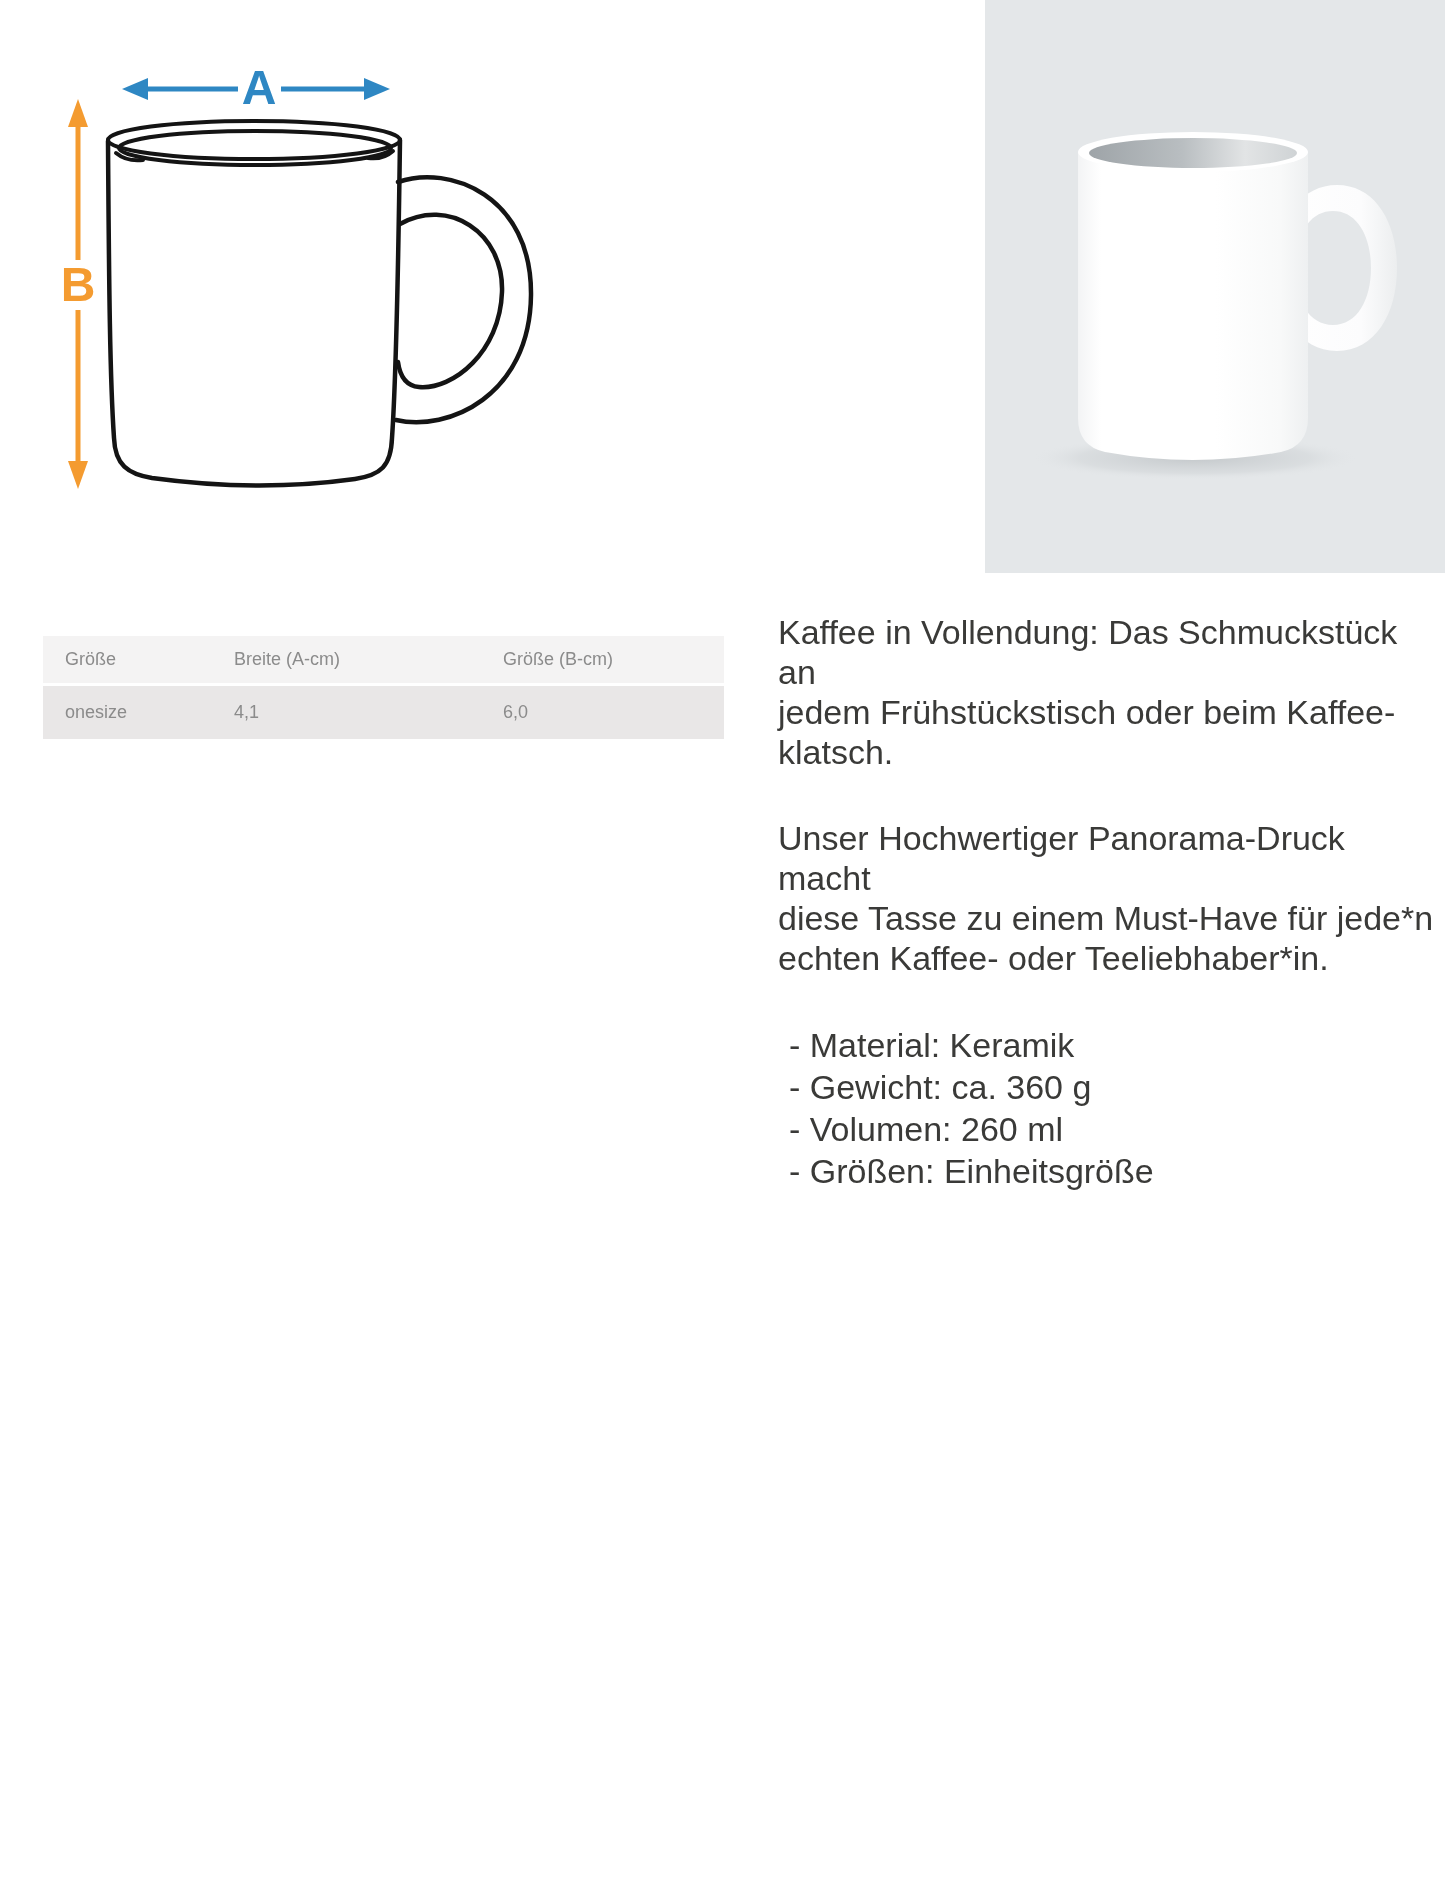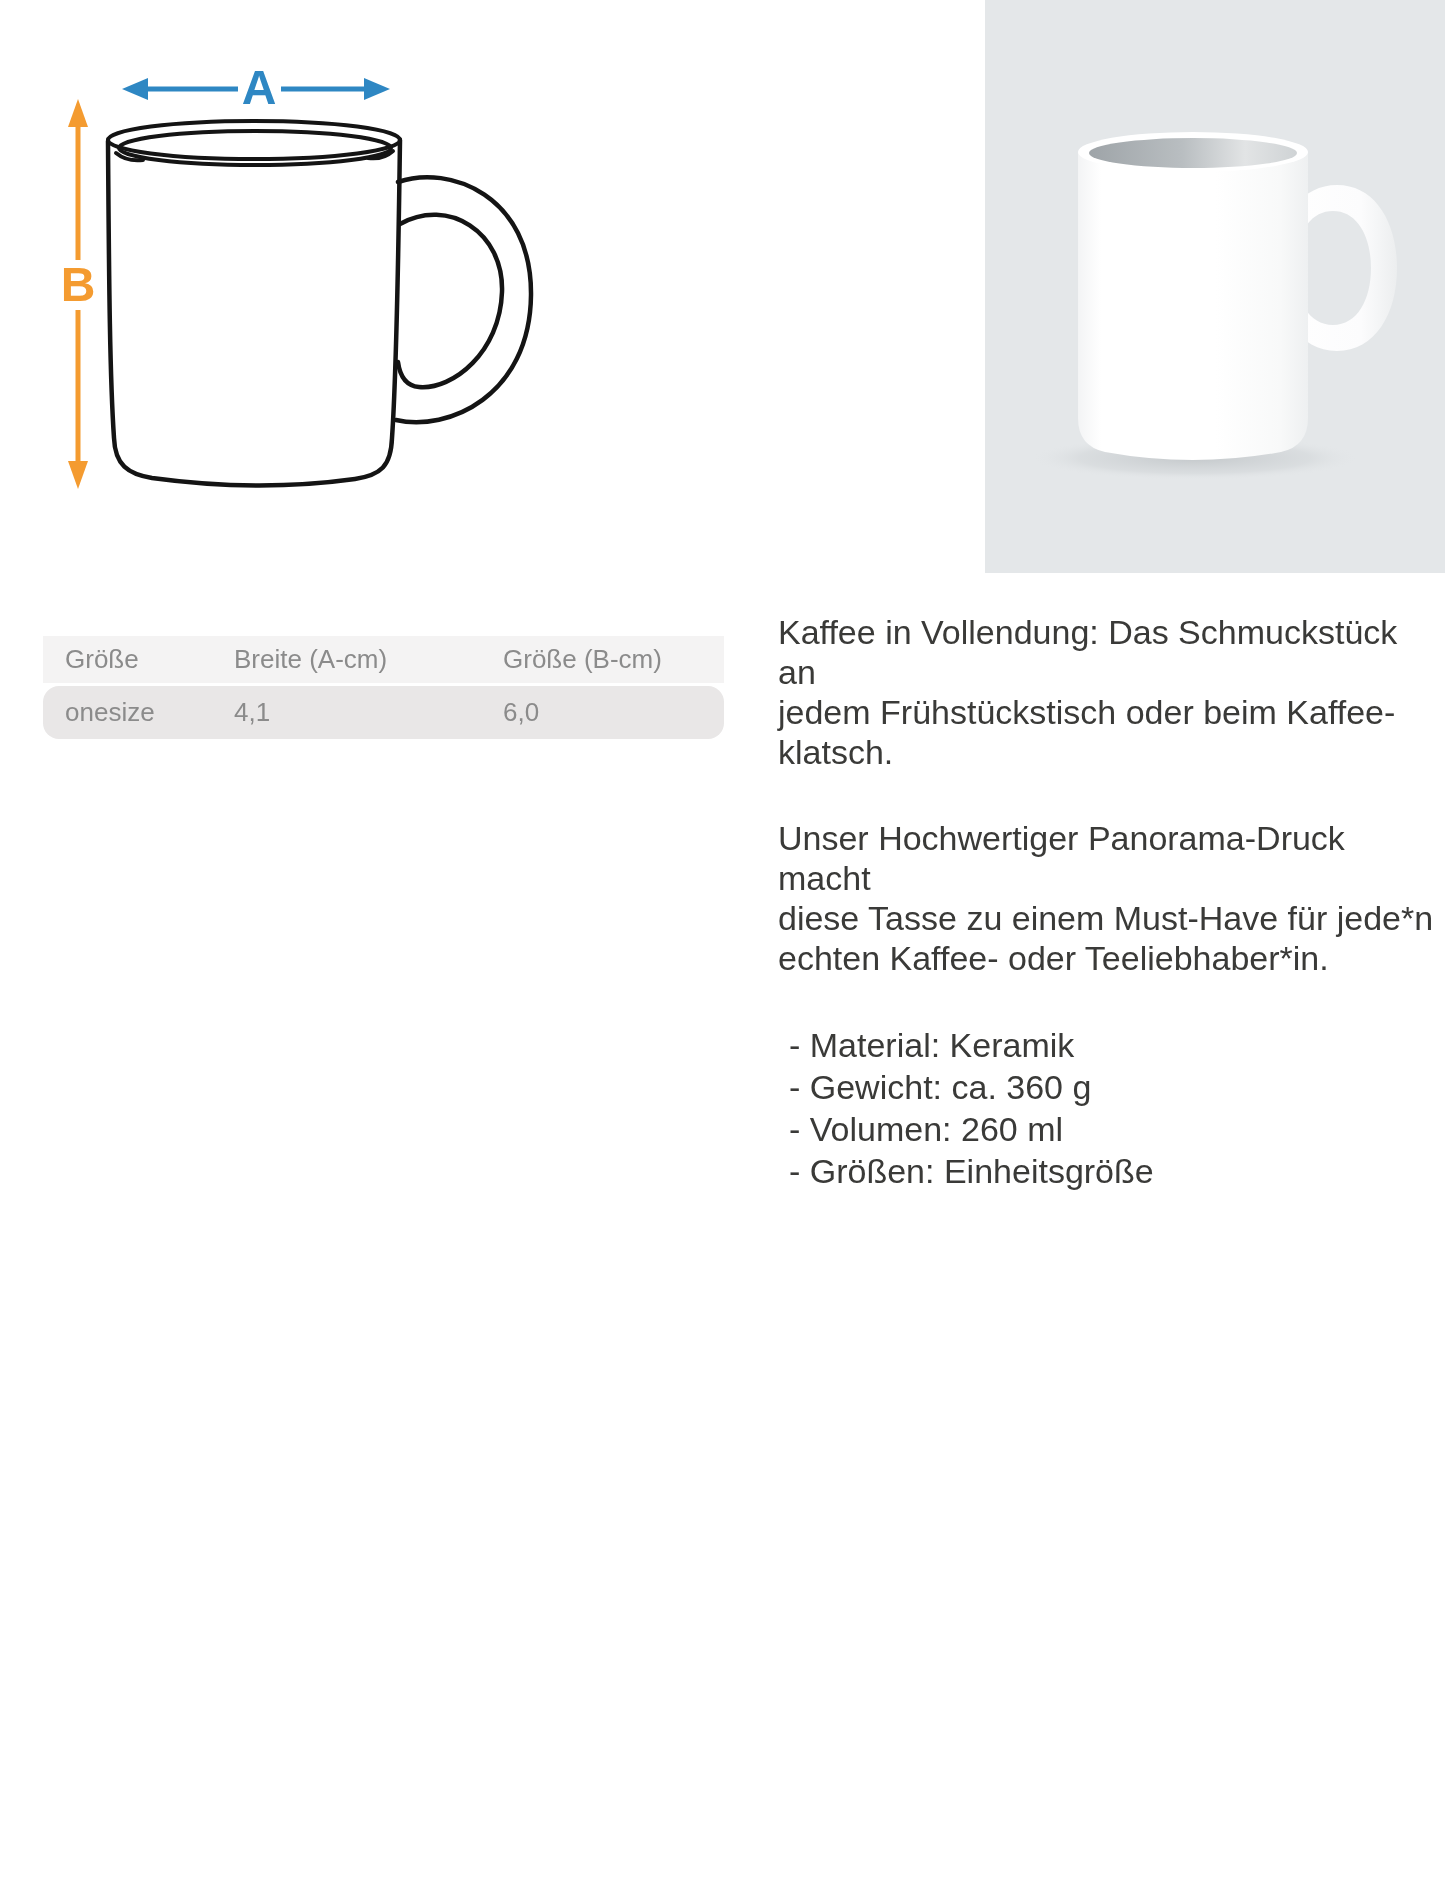--- a/index.html
+++ b/index.html
@@ -31,36 +31,35 @@
   .arrow-b text{
     fill:var(--arrow-b,#F49B30);
     font-family:"Liberation Sans",sans-serif;
     font-weight:bold;font-size:48px;
   }
   
   .photo{position:absolute;left:985px;top:0;}
   
   .size-table{
     position:absolute;left:43px;top:636px;width:681px;
-    font-size:26px;color:var(--table-text,#8B8B8B);
+    font-size:18px;color:var(--table-text,#8B8B8B);
   }
   .size-table .t-row{
     display:grid;
     grid-template-columns:191px 269px 1fr;
     align-items:center;
   }
   .size-table .t-head{
     background:var(--table-header-bg,#F4F3F3);
     height:47px;
     margin-bottom:3px;
   }
   .size-table .t-body{
     background:var(--table-row-bg,#E9E7E7);
     height:53px;
-    border-radius:16px;
   }
   .size-table .cell:first-child{padding-left:22px;}
   
   .description{
     position:absolute;left:778px;top:612px;width:660px;
     color:var(--body-text,#3A3A38);
     font-size:34px;
   }
   .description p{
     margin:0 0 46px 0;

